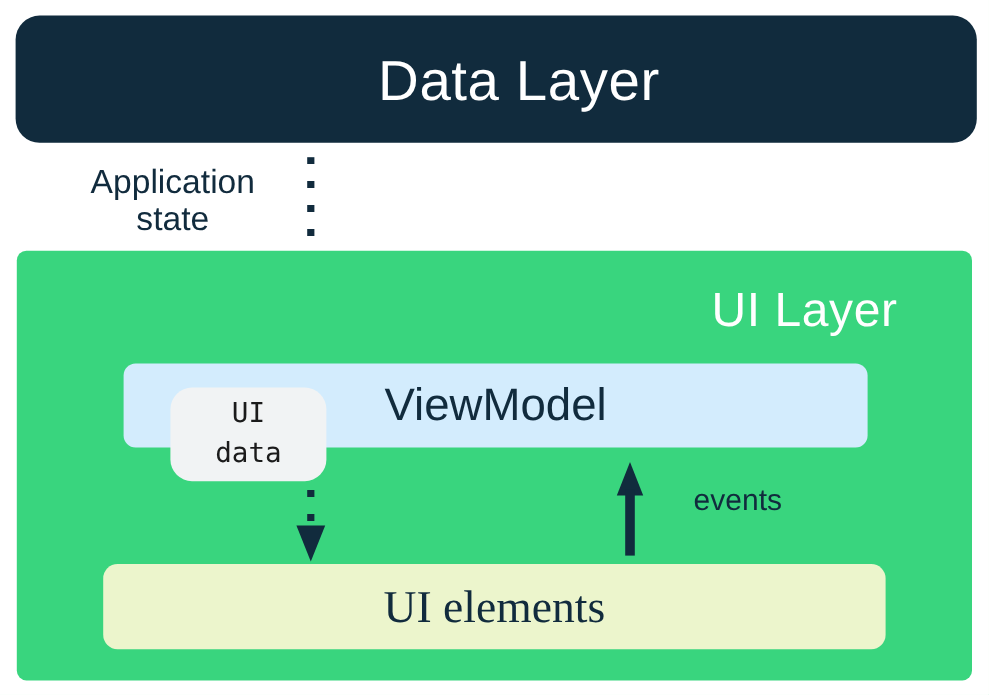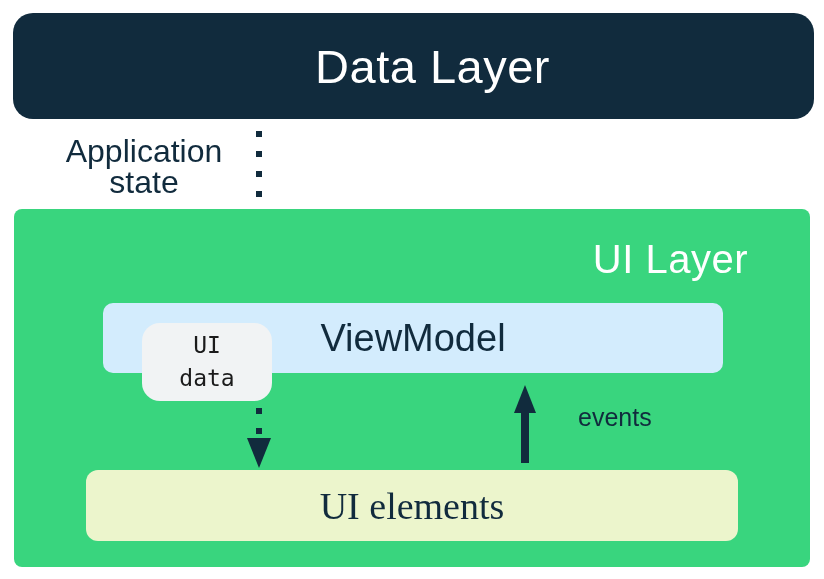--- a/index.html
+++ b/index.html
@@ -24,21 +24,21 @@
     background:var(--navy,#112B3D);border-radius:20px;
     display:flex;align-items:center;justify-content:center;padding-left:38px;
   }
   .data-layer .box-label{
     color:var(--white,#fff);font-size:47px;letter-spacing:0.5px;
   }
   
   .app-data{
     position:absolute;left:45px;top:136px;width:198px;
     text-align:center;color:var(--navy,#112B3D);
-    font-size:32px;line-height:31px;
+    font-size:28px;line-height:31px;
   }
   .app-data span{display:block;}
   
   .dotted{
     position:absolute;width:6px;
     background-image:repeating-linear-gradient(
       to bottom,
       var(--navy,#112B3D) 0px, var(--navy,#112B3D) 6px,
       transparent 6px, transparent 20px);
   }

